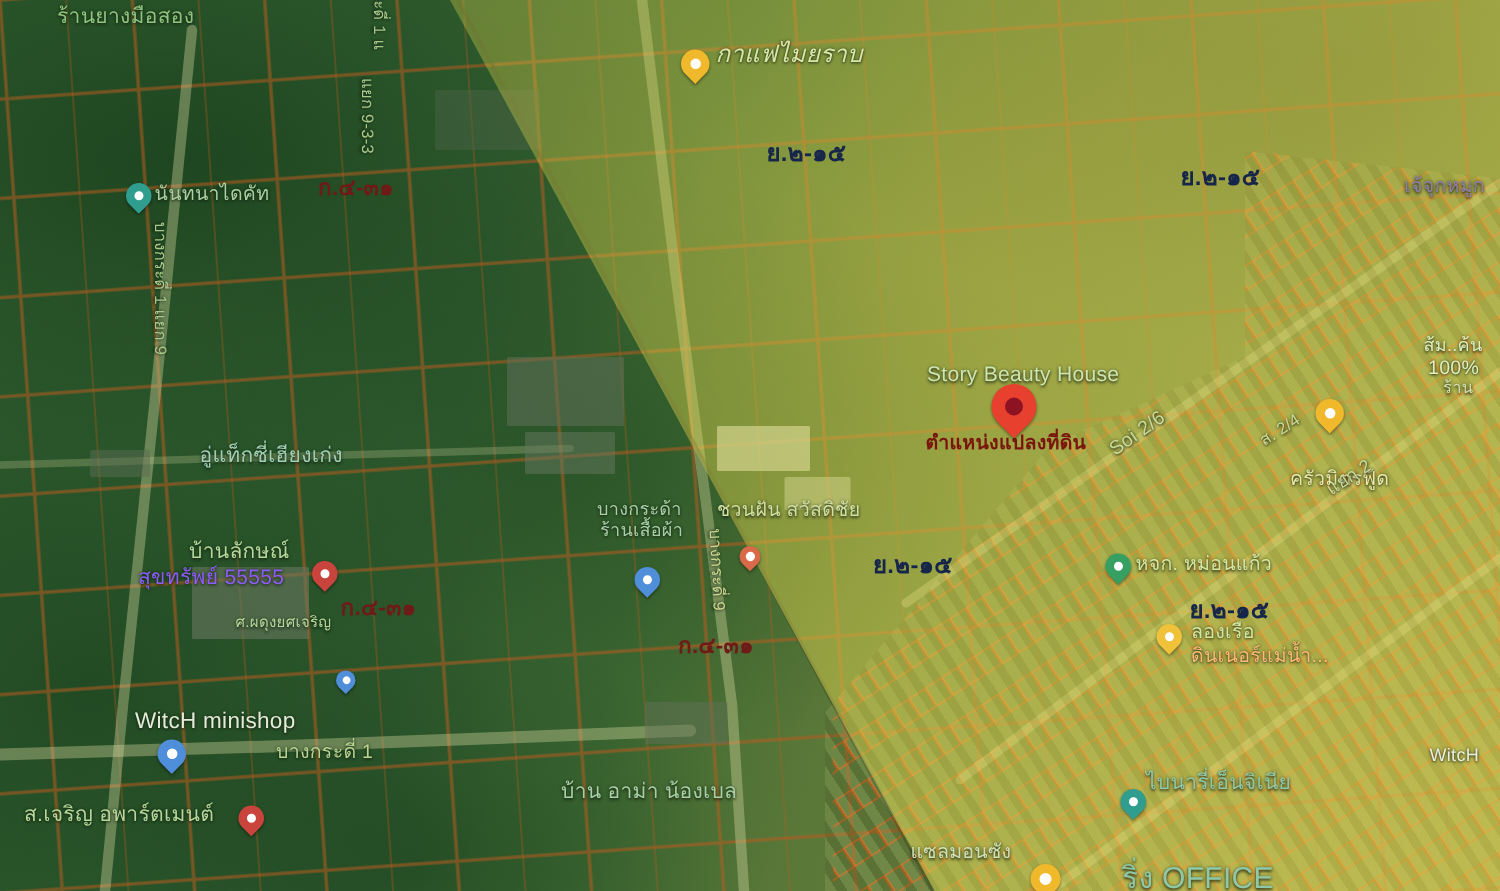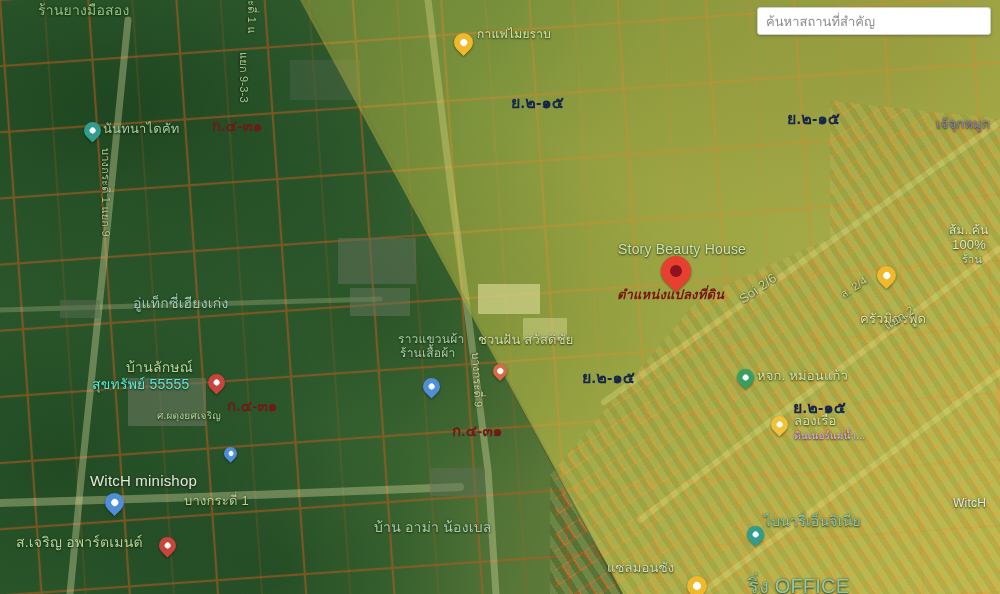--- a/index.html
+++ b/index.html
@@ -103,50 +103,50 @@
   <div class="building" style="left:430px;top:468px;width:55px;height:28px;background:#5f7055;opacity:.5;"></div>
   <div class="building" style="left:290px;top:60px;width:70px;height:40px;background:#4e6348;opacity:.45;"></div>
 
   <div class="zone-stripes"></div>
   <div class="zone"></div>
 
   <div class="label-layer">
       <span class="map-label" style="left: 38px; top: 3px; color: rgb(143, 197, 126); font-size: 14px;">ร้านยางมือสอง</span>
       <span class="map-label" style="left: 258px; top: -32px; color: rgb(169, 201, 140); font-size: 11px; transform-origin: 0px 0px; transform: rotate(90deg);">บางกระดี่ 1 แ</span>
       <span class="map-label" style="left: 250px; top: 52px; color: rgb(169, 201, 140); font-size: 11px; transform-origin: 0px 0px; transform: rotate(90deg);">แยก 9-3-3</span>
-      <span class="map-label" style="left: 477px; top: 28px; color: rgb(216, 232, 168); font-size: 12px;">กาแฟไมยราบ</span>
+      <span class="map-label" style="left: 477px; top: 28px; color: rgb(216, 232, 168); font-size: 16px; font-style: italic;">กาแฟไมยราบ</span>
       <span class="map-label bold" style="left: 511px; top: 94px; color: rgb(22, 38, 74); font-size: 16px; text-shadow: none;">ย.๒-๑๕</span>
       <span class="map-label bold" style="left: 787px; top: 110px; color: rgb(22, 38, 74); font-size: 16px; text-shadow: none;">ย.๒-๑๕</span>
       <span class="map-label" style="left: 936px; top: 117px; color: rgb(141, 127, 174); font-size: 13px;">เจ้จุกหมูก</span>
       <span class="map-label" style="left: 103px; top: 122px; color: rgb(168, 207, 160); font-size: 13px; text-align: right;">นันทนาไดคัท</span>
       <span class="map-label bold" style="left: 212px; top: 118px; color: rgb(112, 26, 24); font-size: 15px; text-shadow: none;">ก.๔-๓๑</span>
       <span class="map-label" style="left: 112px; top: 148px; color: rgb(169, 201, 140); font-size: 11px; transform-origin: 0px 0px; transform: rotate(90deg);">บางกระดี่ 1 แยก 9</span>
       <span class="map-label" style="left: 133px; top: 296px; color: rgb(158, 208, 181); font-size: 14px;">อู่แท็กซี่เฮียงเก่ง</span>
       <span class="map-label" style="left: 126px; top: 360px; color: rgb(181, 216, 154); font-size: 14px;">บ้านลักษณ์</span>
-      <span class="map-label" style="left: 92px; top: 377px; color: #5eead4; font-size: 14px;">สุขทรัพย์ 55555</span>
+      <span class="map-label" style="left: 92px; top: 377px; color: #8b5cf6; font-size: 14px;">สุขทรัพย์ 55555</span>
       <span class="map-label bold" style="left: 227px; top: 398px; color: rgb(112, 26, 24); font-size: 15px; text-shadow: none;">ก.๔-๓๑</span>
       <span class="map-label" style="left: 157px; top: 410px; color: rgb(181, 216, 154); font-size: 10px;">ศ.ผดุงยศเจริญ</span>
-      <span class="map-label" style="left: 398px; top: 333px; color: rgb(168, 208, 168); font-size: 12px;">ราวแขวนผ้า</span>
+      <span class="map-label" style="left: 398px; top: 333px; color: rgb(168, 208, 168); font-size: 12px;">บางกระด้า</span>
       <span class="map-label" style="left: 400px; top: 347px; color: rgb(168, 208, 168); font-size: 12px;">ร้านเสื้อผ้า</span>
       <span class="map-label" style="left: 478px; top: 333px; color: rgb(208, 224, 160); font-size: 13px;">ชวนฝัน สวัสดิชัย</span>
       <span class="map-label bold" style="left: 582px; top: 369px; color: rgb(22, 38, 74); font-size: 16px; text-shadow: none;">ย.๒-๑๕</span>
       <span class="map-label" style="left: 482px; top: 352px; color: rgb(200, 216, 144); font-size: 11px; transform-origin: 0px 0px; transform: rotate(87deg);">บางกระดี่ 9</span>
       <span class="map-label" style="left: 618px; top: 242px; color: rgb(205, 230, 176); font-size: 14px;">Story Beauty House</span>
-      <span class="map-label bold" style="left: 617px; top: 288px; color: rgb(122, 21, 14); font-size: 13px; text-shadow: none; font-style: italic;">ตำแหน่งแปลงที่ดิน</span>
+      <span class="map-label bold" style="left: 617px; top: 288px; color: rgb(122, 21, 14); font-size: 13px; text-shadow: none;">ตำแหน่งแปลงที่ดิน</span>
       <span class="map-label" style="left: 737px; top: 295px; color: rgb(200, 220, 154); font-size: 13px; transform-origin: 0px 0px; transform: rotate(-35deg);">Soi 2/6</span>
       <span class="map-label" style="left: 949px; top: 224px; color: rgb(223, 240, 192); font-size: 12px;">ส้ม..ค้น</span>
       <span class="map-label" style="left: 952px; top: 238px; color: rgb(223, 240, 192); font-size: 13px;">100%</span>
       <span class="map-label" style="left: 962px; top: 253px; color: rgb(207, 224, 176); font-size: 11px;">ร้าน</span>
       <span class="map-label" style="left: 860px; top: 296px; color: rgb(232, 232, 168); font-size: 13px; margin-top: 16px;">ครัวมิตรฟู้ด</span>
       <span class="map-label" style="left: 838px; top: 290px; color: rgb(200, 220, 154); font-size: 11px; transform-origin: 0px 0px; transform: rotate(-33deg);">ส. 2/4</span>
       <span class="map-label" style="left: 882px; top: 322px; color: rgb(200, 220, 154); font-size: 12px; transform-origin: 0px 0px; transform: rotate(-33deg);">แยก 2</span>
       <span class="map-label" style="left: 757px; top: 369px; color: rgb(213, 232, 160); font-size: 13px;">หจก. หม่อนแก้ว</span>
       <span class="map-label bold" style="left: 793px; top: 399px; color: rgb(22, 38, 74); font-size: 16px; text-shadow: none;">ย.๒-๑๕</span>
       <span class="map-label" style="left: 794px; top: 414px; color: rgb(213, 232, 160); font-size: 13px;">ลองเรือ</span>
-      <span class="map-label" style="left: 794px; top: 430px; color: #f0abfc; font-size: 10px;">ดินเนอร์แม่น้ำ...</span>
+      <span class="map-label" style="left: 794px; top: 430px; color: #fdba74; font-size: 13px;">ดินเนอร์แม่น้ำ...</span>
       <span class="map-label bold" style="left: 452px; top: 423px; color: rgb(112, 26, 24); font-size: 15px; text-shadow: none;">ก.๔-๓๑</span>
       <span class="map-label" style="left: 90px; top: 473px; color: rgb(226, 236, 216); font-size: 15px;">WitcH minishop</span>
       <span class="map-label" style="left: 184px; top: 494px; color: rgb(184, 212, 142); font-size: 13px;">บางกระดี่ 1</span>
       <span class="map-label" style="left: 16px; top: 535px; color: rgb(181, 216, 154); font-size: 14px;">ส.เจริญ อพาร์ตเมนต์</span>
       <span class="map-label" style="left: 374px; top: 520px; color: rgb(168, 208, 168); font-size: 14px;">บ้าน อาม่า น้องเบล</span>
       <span class="map-label" style="left: 764px; top: 514px; color: rgb(143, 200, 168); font-size: 14px;">ไบนารี่เอ็นจิเนีย</span>
       <span class="map-label" style="left: 748px; top: 531px; color: rgb(143, 200, 168); font-size: 20px; margin-top: 44px;">ริ่ง OFFICE</span>
       <span class="map-label" style="left: 953px; top: 497px; color: rgb(232, 240, 224); font-size: 12px;">WitcH</span>
       <span class="map-label" style="left: 607px; top: 561px; color: rgb(207, 224, 184); font-size: 13px;">แซลมอนซัง</span>
       <span class="map-label" style="left: 552px; top: 577px; color: #14b8a6; font-size: 14px; margin-top: 40px;">Salmon Sush San</span>
@@ -217,17 +217,14 @@
           <div class="pin-dot" style="background: rgb(255, 255, 255);"></div>
         </div>
       </div>
       <div class="pin" style="left: 687px; top: 576px;">
         <div class="pin-body" style="width: 20px; height: 20px; background: rgb(240, 185, 43);">
           <div class="pin-dot" style="background: rgb(255, 255, 255);"></div>
         </div>
       </div>
     </div>
 
-  <div class="search-box">
-    <input type="text" placeholder="ค้นหาสถานที่สำคัญ" style="">
-  </div>
 
 </div>
 
 </body></html>

